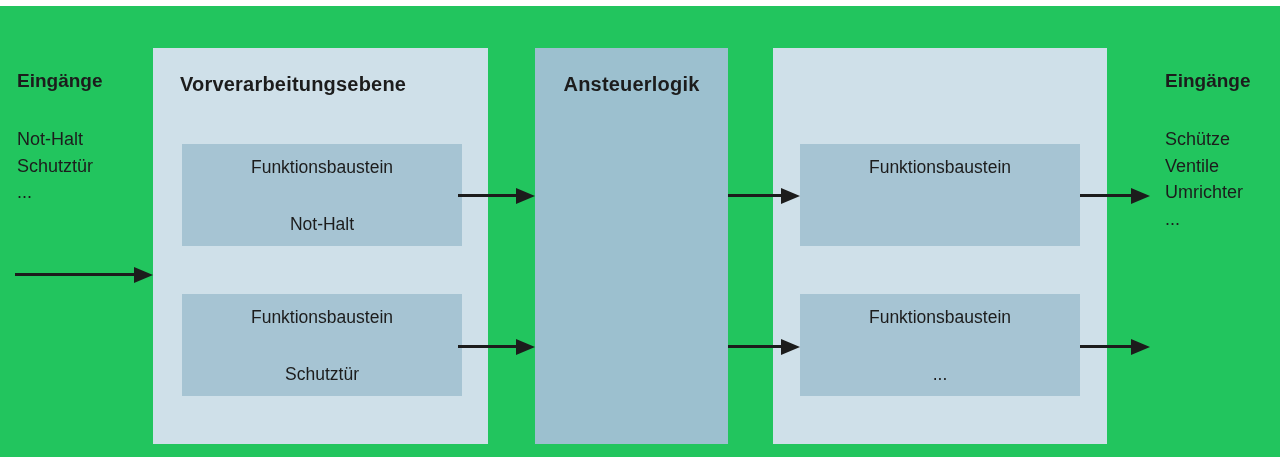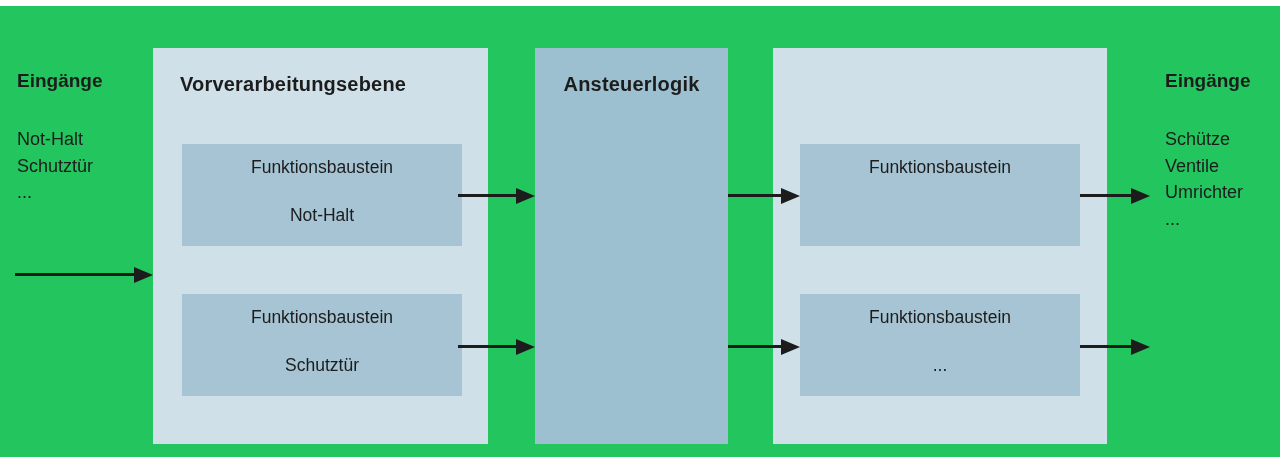--- a/index.html
+++ b/index.html
@@ -16,21 +16,21 @@
   #panel-ctrl  { left:773px; width:334px; }
   .panel-title {
     position:absolute; top:25px; left:27px;
     font-weight:bold; font-size:20px; letter-spacing:0.2px; white-space:nowrap;
   }
   #panel-logic .panel-title { left:0; width:100%; text-align:center; }
   
   .fbox {
     position:absolute; width:280px; height:102px; background:#a6c4d3;
     display:flex; flex-direction:column; justify-content:space-between; align-items:center;
-    text-align:center; padding:13px 6px 21px; box-sizing:border-box;
+    text-align:center; padding:13px 6px 12px; box-sizing:border-box;
     font-size:17.5px; line-height:1.15;
   }
   #panel-pre .fbox  { left:29px; }
   #panel-ctrl .fbox { left:27px; }
   .fbox.top    { top:96px; }
   .fbox.bottom { top:246px; }
   
   .side-heading { position:absolute; top:64px; font-weight:bold; font-size:19px; white-space:nowrap; }
   #inputs-heading  { left:17px; }
   #outputs-heading { left:1165px; }

